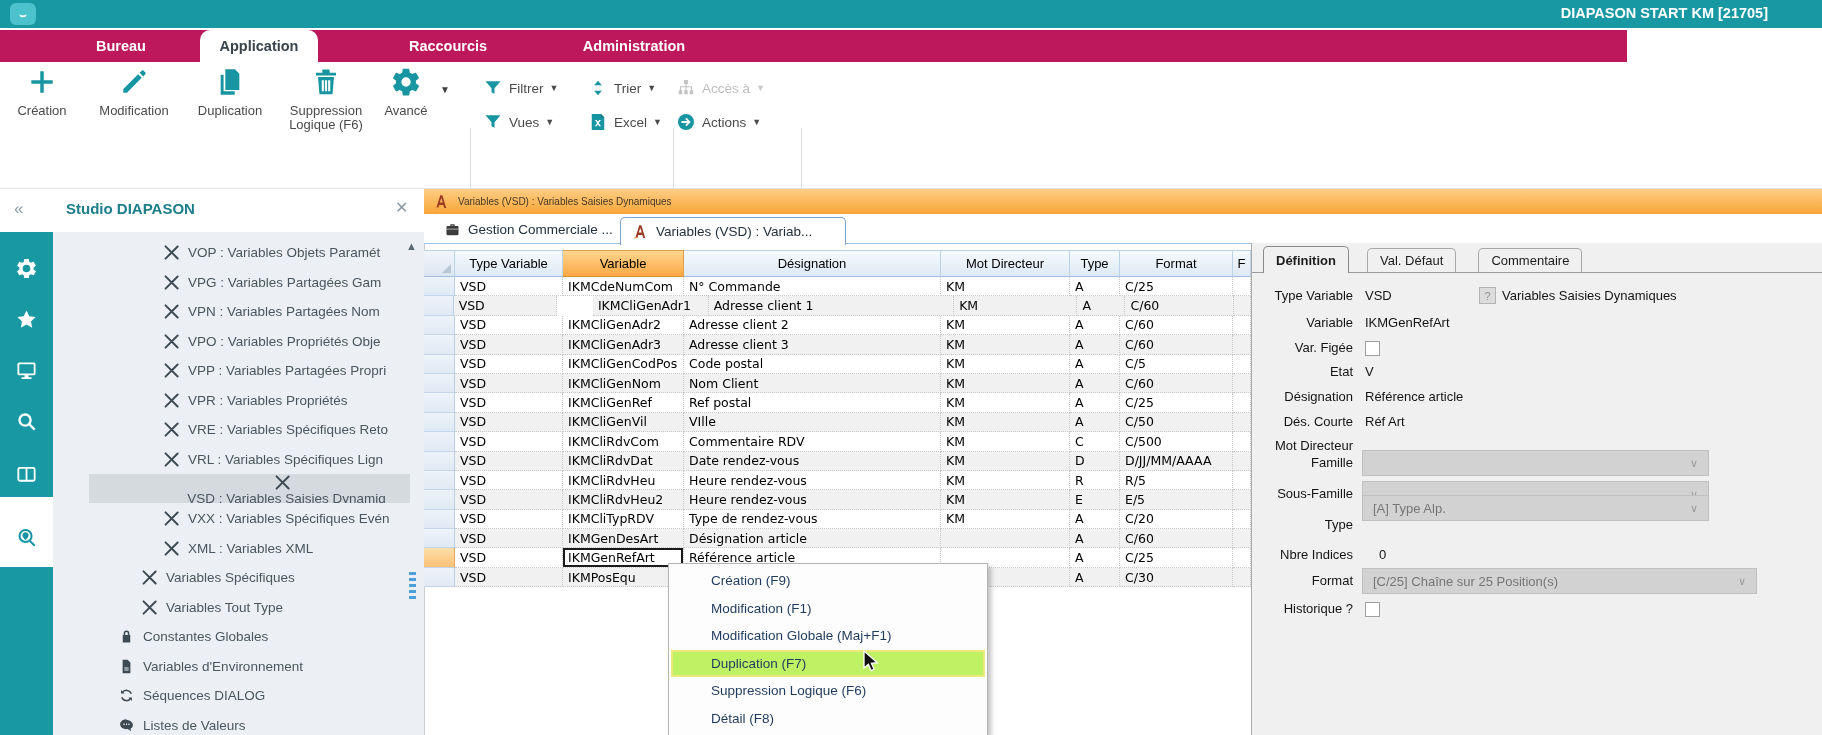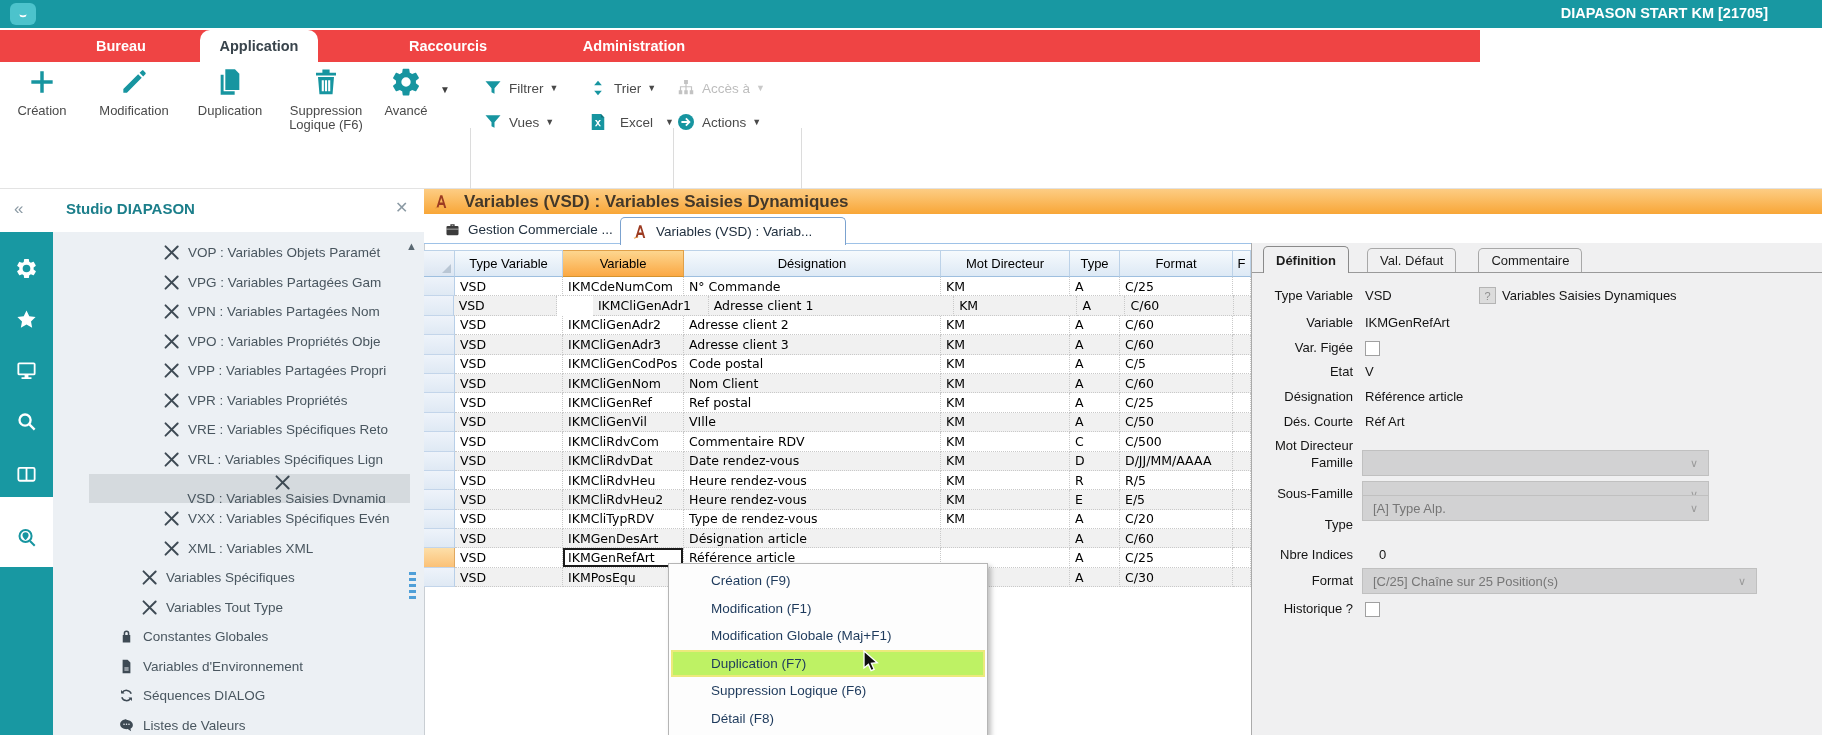--- a/index.html
+++ b/index.html
@@ -7,21 +7,21 @@
           font-family:"Liberation Sans","DejaVu Sans",sans-serif;-webkit-font-smoothing:antialiased;}
   .abs{position:absolute;}
 
   
   .titlebar{left:0;top:0;width:1822px;height:28px;background:#1898a2;}
   .appicon{left:10px;top:3px;width:26px;height:22px;background:#4cc3cc;border-radius:6px;display:flex;align-items:center;justify-content:center;}
   .wintitle{right:54px;top:5px;color:#fff;font-weight:bold;font-size:14.5px;}
   .tbar-sep{left:0;top:28px;width:1822px;height:2px;background:#fff;}
 
   
-  .menubar{left:0;top:30px;width:1480px;height:32px;background:#ef4444;}
+  .menubar{left:0;top:30px;width:1627px;height:32px;background:#be185d;}
   .mtab{position:absolute;top:0;height:32px;display:flex;align-items:center;justify-content:center;
         color:#fff;font-weight:bold;font-size:14.5px;cursor:default;}
   .mtab.active{background:#fff;border-radius:10px 10px 0 0;color:#39444c;}
 
   
   .ribbon{left:0;top:62px;width:1822px;height:126px;background:#fff;border-bottom:1px solid #e3e3e3;}
   .bigbtn{position:absolute;top:4px;text-align:center;color:#4a4a4a;font-size:13px;}
   .bigbtn .bicon{display:inline-block;width:32px;height:32px;color:#1795a0;}
   .bigbtn .blabel{margin-top:3px;line-height:14px;}
   .bigbtn svg{width:32px;height:32px;}
@@ -52,21 +52,21 @@
   .titem.selected{background:#d5dade;flex-direction:column;}
   .ticon{width:17px;height:17px;margin-right:8px;color:#3e4a54;flex:0 0 17px;}
   .ticon svg{width:17px;height:17px;}
   .tree-up{left:406px;top:240px;color:#5a6872;font-size:11px;}
   .tree-thumb{left:409px;top:572px;width:7px;height:28px;
               background:repeating-linear-gradient(180deg,#4f9fd8 0 3px,transparent 3px 6px);}
 
   
   .docbar{left:424px;top:189px;width:1398px;height:25px;background:linear-gradient(#fdcd84,#f8a637);
           display:flex;align-items:center;}
-  .docbar-title{color:#43382a;font-weight:700;font-size:17px;margin-left:14px;}
+  .docbar-title{color:#43382a;font-weight:400;font-size:10px;margin-left:8px;}
   .aicon{width:18px;height:18px;display:inline-block;}
   .aicon svg{width:18px;height:18px;}
   .tabstrip{left:424px;top:214px;width:1398px;height:29px;background:#fff;border-bottom:1px solid #9ec2e7;}
   .doctab{position:absolute;top:3px;height:25px;display:flex;align-items:center;gap:7px;
           color:#21303f;font-size:13.5px;padding:0 10px;white-space:nowrap;overflow:hidden;}
   .doctab.active{border:1px solid #7ba2cf;border-bottom:none;border-radius:5px 5px 0 0;background:#fff;z-index:3;height:27px;}
   .bicon16{width:17px;height:17px;display:inline-block;color:#3c3c3c;}
   .bicon16 svg{width:17px;height:17px;}
 
   
@@ -175,21 +175,21 @@
         <span>Accès à</span>
         <span class="scaret">▼</span>
       </div>
       <div class="smallbtn" style="left: 483px; top: 50px;">
         <span class="sicon"><svg viewBox="0 0 24 24">
             <path fill="currentColor" d="M3 4h18l-7.2 8.2V19l-3.6-1.8v-5z"></path>
           </svg></span>
         <span>Vues</span>
         <span class="scaret">▼</span>
       </div>
-      <div class="smallbtn" style="left: 588px; top: 50px; gap: 12px;">
+      <div class="smallbtn" style="left: 588px; top: 50px;">
         <span class="sicon"><svg viewBox="0 0 24 24">
             <path fill="#1795a0" d="M4.5 2.5h11l4 4v15h-15z"></path>
             <path fill="#11727b" d="M15.5 2.5l4 4h-4z"></path>
             <path fill="#fff" d="M8.3 9.5h2.1l1.5 2.3 1.5-2.3h2.1l-2.6 3.7 2.7 3.8h-2.1l-1.6-2.4-1.6 2.4H8.2l2.7-3.8z"></path>
           </svg></span>
         <span>Excel</span>
         <span class="scaret">▼</span>
       </div>
       <div class="smallbtn" style="left: 676px; top: 50px;">
         <span class="sicon"><svg viewBox="0 0 24 24">

